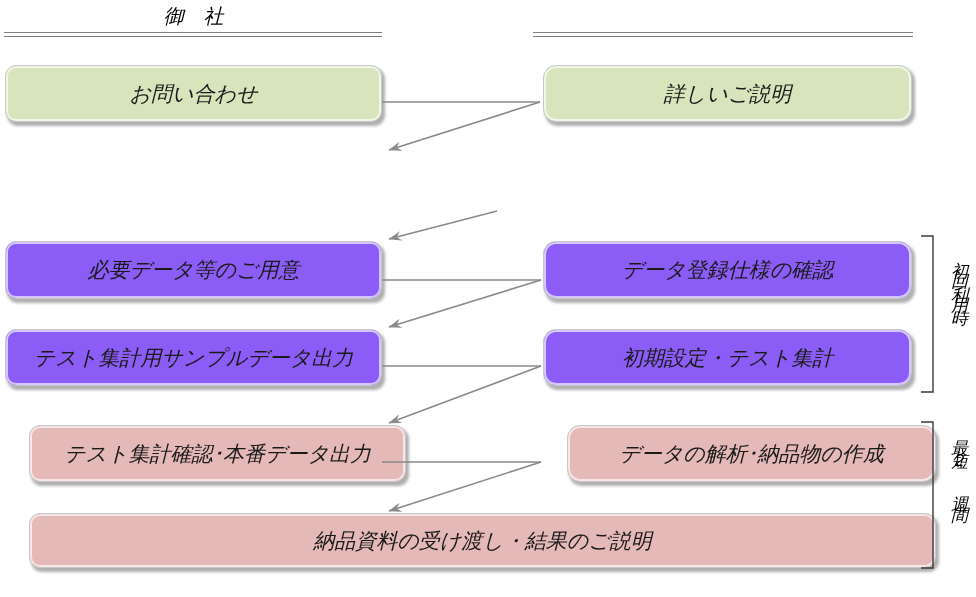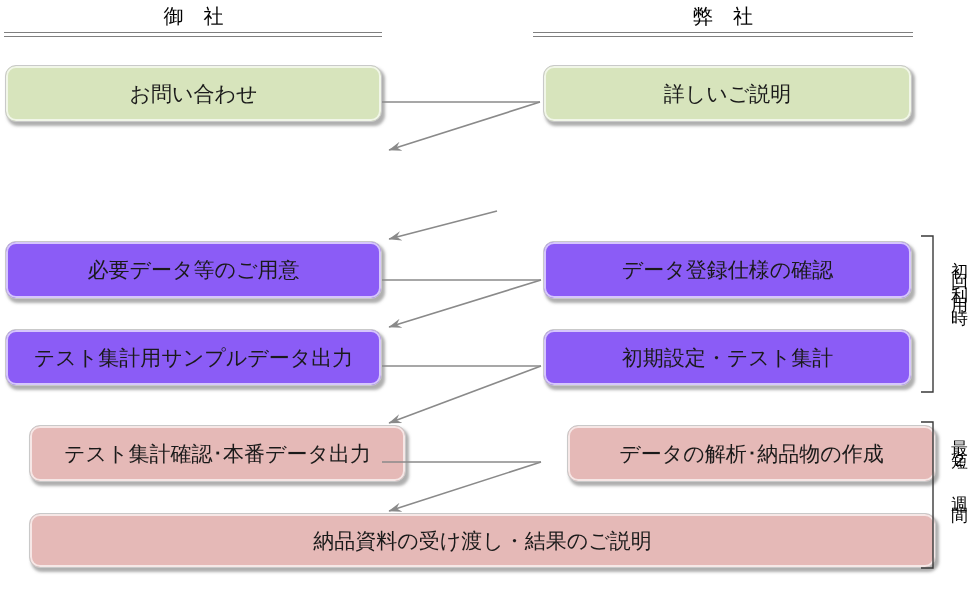--- a/index.html
+++ b/index.html
@@ -1,18 +1,18 @@
 <!DOCTYPE html>
 <html lang="ja"><head>
 <meta charset="utf-8">
 <style>
   html,body{margin:0;padding:0;background:#ffffff;}
   .canvas{
     position:relative;width:976px;height:597px;background:#ffffff;overflow:hidden;
-    font-family:"Liberation Sans","DejaVu Sans",sans-serif;color:#1a1a1a;
+    font-family:"Liberation Sans","DejaVu Sans",sans-serif;color:#1a1a1a;font-style:italic;
   }
   .col-header{
     position:absolute;top:3px;height:26px;line-height:26px;
     text-align:center;font-size:20px;color:#000;
   }
   .rule{
     position:absolute;top:32px;height:3px;
     border-top:1px solid #7f7f7f;border-bottom:1px solid #7f7f7f;
   }
   .box{
@@ -20,21 +20,21 @@
     border-radius:11px;font-size:21px;text-align:center;
     border:1px solid #c9c9c9;
     box-shadow:2.5px 3.5px 3px rgba(110,110,110,.55), inset 0 0 0 2px rgba(255,255,255,.65);
     box-sizing:border-box;padding:17px 8px;
   }
   .green {background:#d7e4bc;}
   .orange{background:#8b5cf6;}
   .pink  {background:#e5b9b7;margin-left:24px;}
 
   .pos-left {left:5px;width:377px;}
-  .pos-right{left:543px;width:369px;}
+  .pos-right{left:543px;width:369px;border-radius:13px;}
   .pos-full {left:5px;width:907px;}
   .r1{top:65px;height:57px;}
   .r2{top:151px;height:59px;}
   .r3{top:241px;height:58px;}
   .r4{top:329px;height:57px;}
   .r5{top:425px;height:57px;}
   .r6{top:513px;height:55px;}
 
   .overlay{position:absolute;left:0;top:0;width:976px;height:597px;pointer-events:none;}
 
@@ -45,21 +45,20 @@
   }
   .v1{top:248px;height:152px;}
   .v2{top:427px;height:145px;}
 </style>
 </head>
 <body>
 
 <div class="canvas">
 
   <div class="col-header" style="left:5px;width:377px;">御　社</div>
-  <div class="col-header" style="left:533px;width:380px;">弊　社</div>
   <div class="rule" style="left:4px;width:378px;"></div>
   <div class="rule" style="left:533px;width:380px;"></div>
 
   <div class="box green pos-left r1">お問い合わせ</div>
   <div class="box green pos-right r1">詳しいご説明</div>
 
 
   <div class="box orange pos-left r3">必要データ等のご用意</div>
   <div class="box orange pos-right r3">データ登録仕様の確認</div>
 

